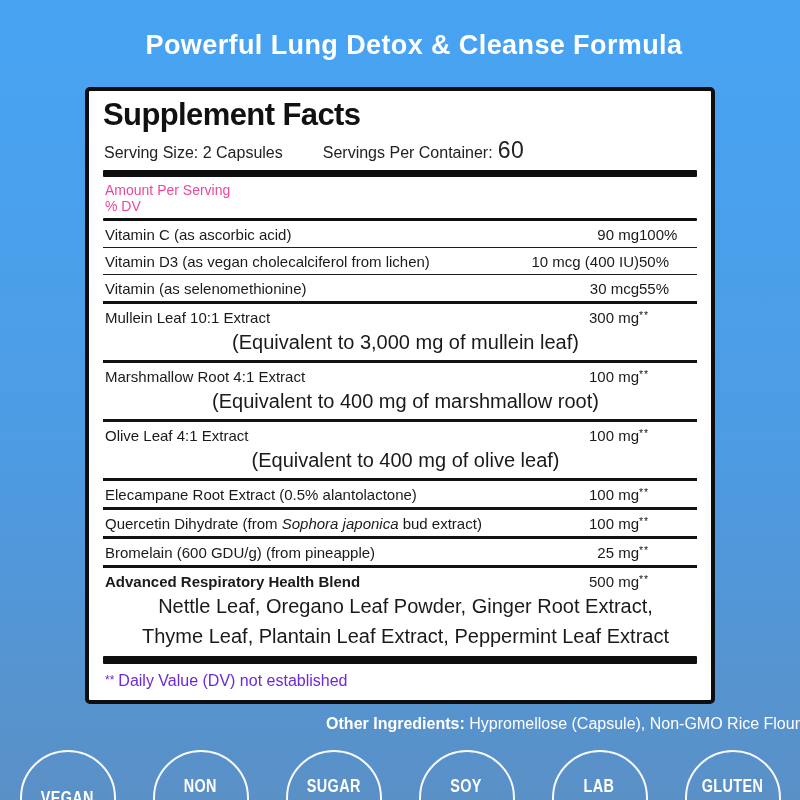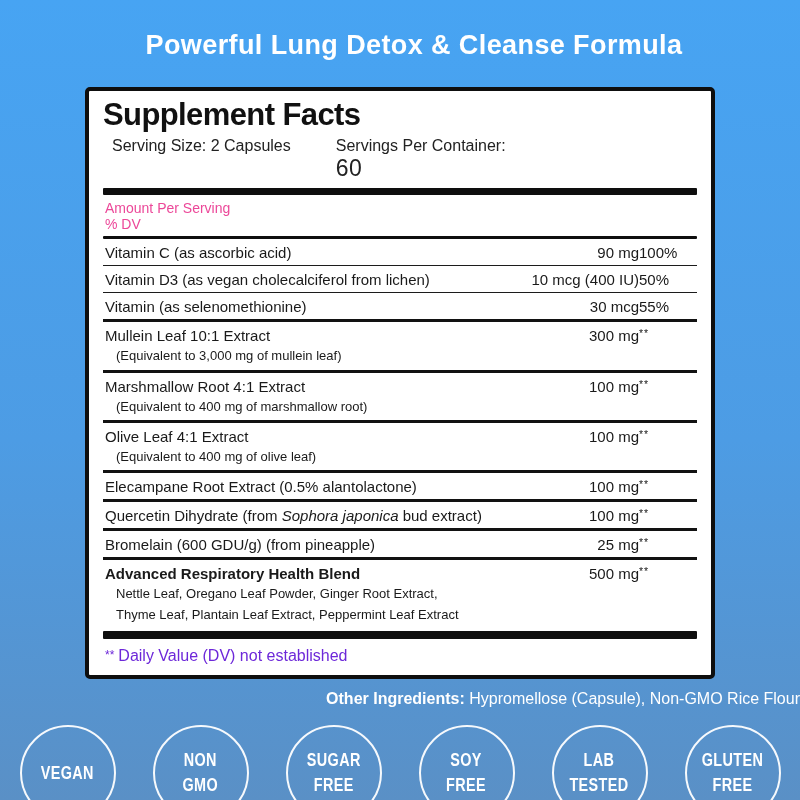--- a/index.html
+++ b/index.html
@@ -11,35 +11,35 @@
   .top-title {
     padding-top:30px; text-align:center; color:#ffffff;
     font-size:27px; font-weight:bold; letter-spacing:0.4px;margin-left:28px;
   }
   .panel {
     width:630px; margin:26px auto 0; box-sizing:border-box;
     background:#ffffff; border:4px solid #0e0e0e; border-radius:5px;
     padding:7px 14px 8px; color:#1a1a1a;
   }
   .sf-title { font-size:31px; font-weight:bold; letter-spacing:-0.6px; line-height:1.08; color:#111; }
-  .serving-row { display:flex; align-items:baseline; font-size:16px; margin:6px 0 6px 9px; color:#222; }
-  .spc { margin-left:40px; display:flex; align-items:baseline;flex-direction:column; }
+  .serving-row { display:flex; align-items:baseline; font-size:16px; margin:6px 0 6px 1px; color:#222; }
+  .spc { margin-left:40px; display:flex; align-items:baseline; }
   .big-num { font-size:23px; margin-left:5px; letter-spacing:0.5px; }
   .bar { background:#0e0e0e; border-radius:1px; }
   .bar.thick { height:7px; }
   .bar.med { height:3px; }
   .bar.bottom { height:8px; margin-top:2px; }
   .col-header { display:flex; justify-content:space-between; font-size:14px; padding:5px 2px 4px; color:#ec4899;flex-direction:column; }
   .row-main { display:flex; align-items:baseline; font-size:15px; padding:5px 2px 4px; }
   .row-name { flex:1; padding-right:6px; }
   .row-name.bold { font-weight:bold; }
   .row-amt { width:150px; text-align:right; white-space:nowrap; }
   .row-dv { width:56px; text-align:left; white-space:nowrap; }
   .row-dv.asterisk { font-size:10.5px; letter-spacing:1px; position:relative; top:-4px; }
-  .row-sub { font-size:13px; padding:0 2px 5px 13px; line-height:1.25; }
+  .row-sub { font-size:20px; padding:0 2px 5px 13px; line-height:1.25;text-align:center; }
   .sep-thin { border-bottom:1.5px solid #1c1c1c; }
   .sep-group { border-bottom:3px solid #121212; }
   .footnote { font-size:16px; padding:8px 2px 2px; color:#6d28d9; }
   .footnote .mark { font-size:12px; position:relative; top:-2px; margin-right:4px; }
   .other-ing { margin:11px 0 0 108px; color:#ffffff; font-size:16px;text-align:right; }
   .other-ing b { font-weight:bold; }
   .badges { display:flex; justify-content:center; gap:37px; margin-top:17px; }
   .badge {
     width:92px; height:92px; border:2px solid rgba(255,255,255,0.95); border-radius:50%;
     display:flex; align-items:center; justify-content:center; flex:none;

